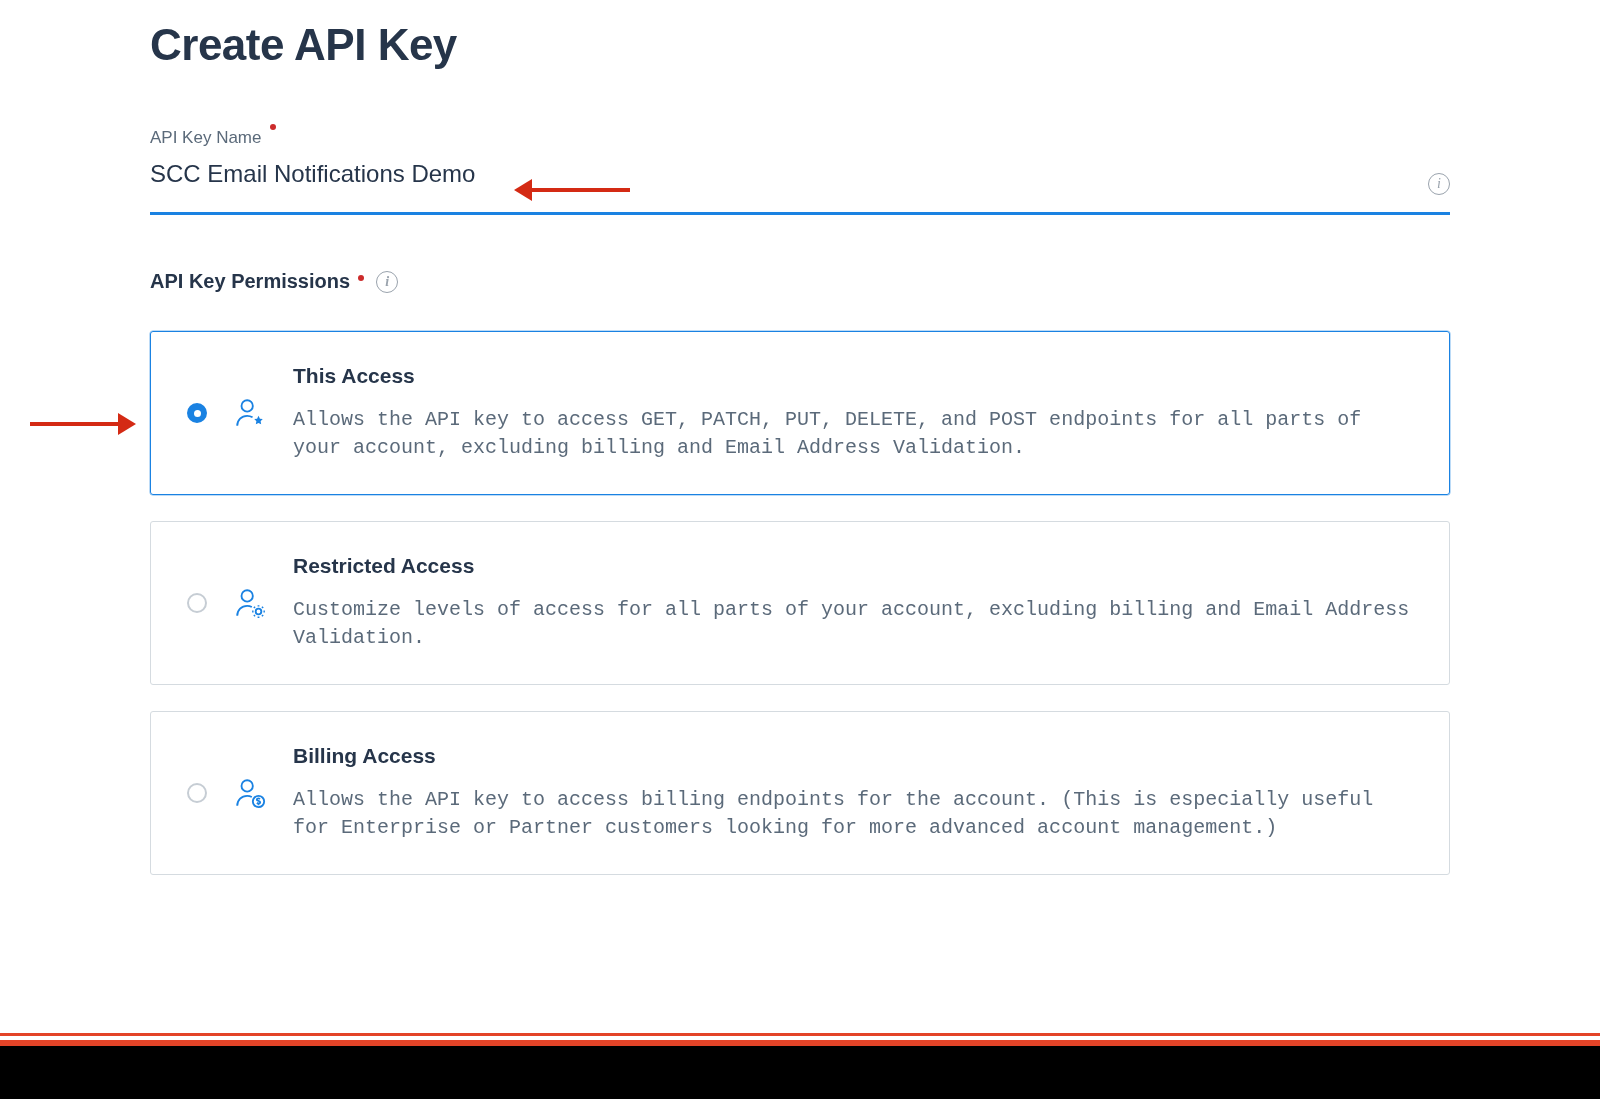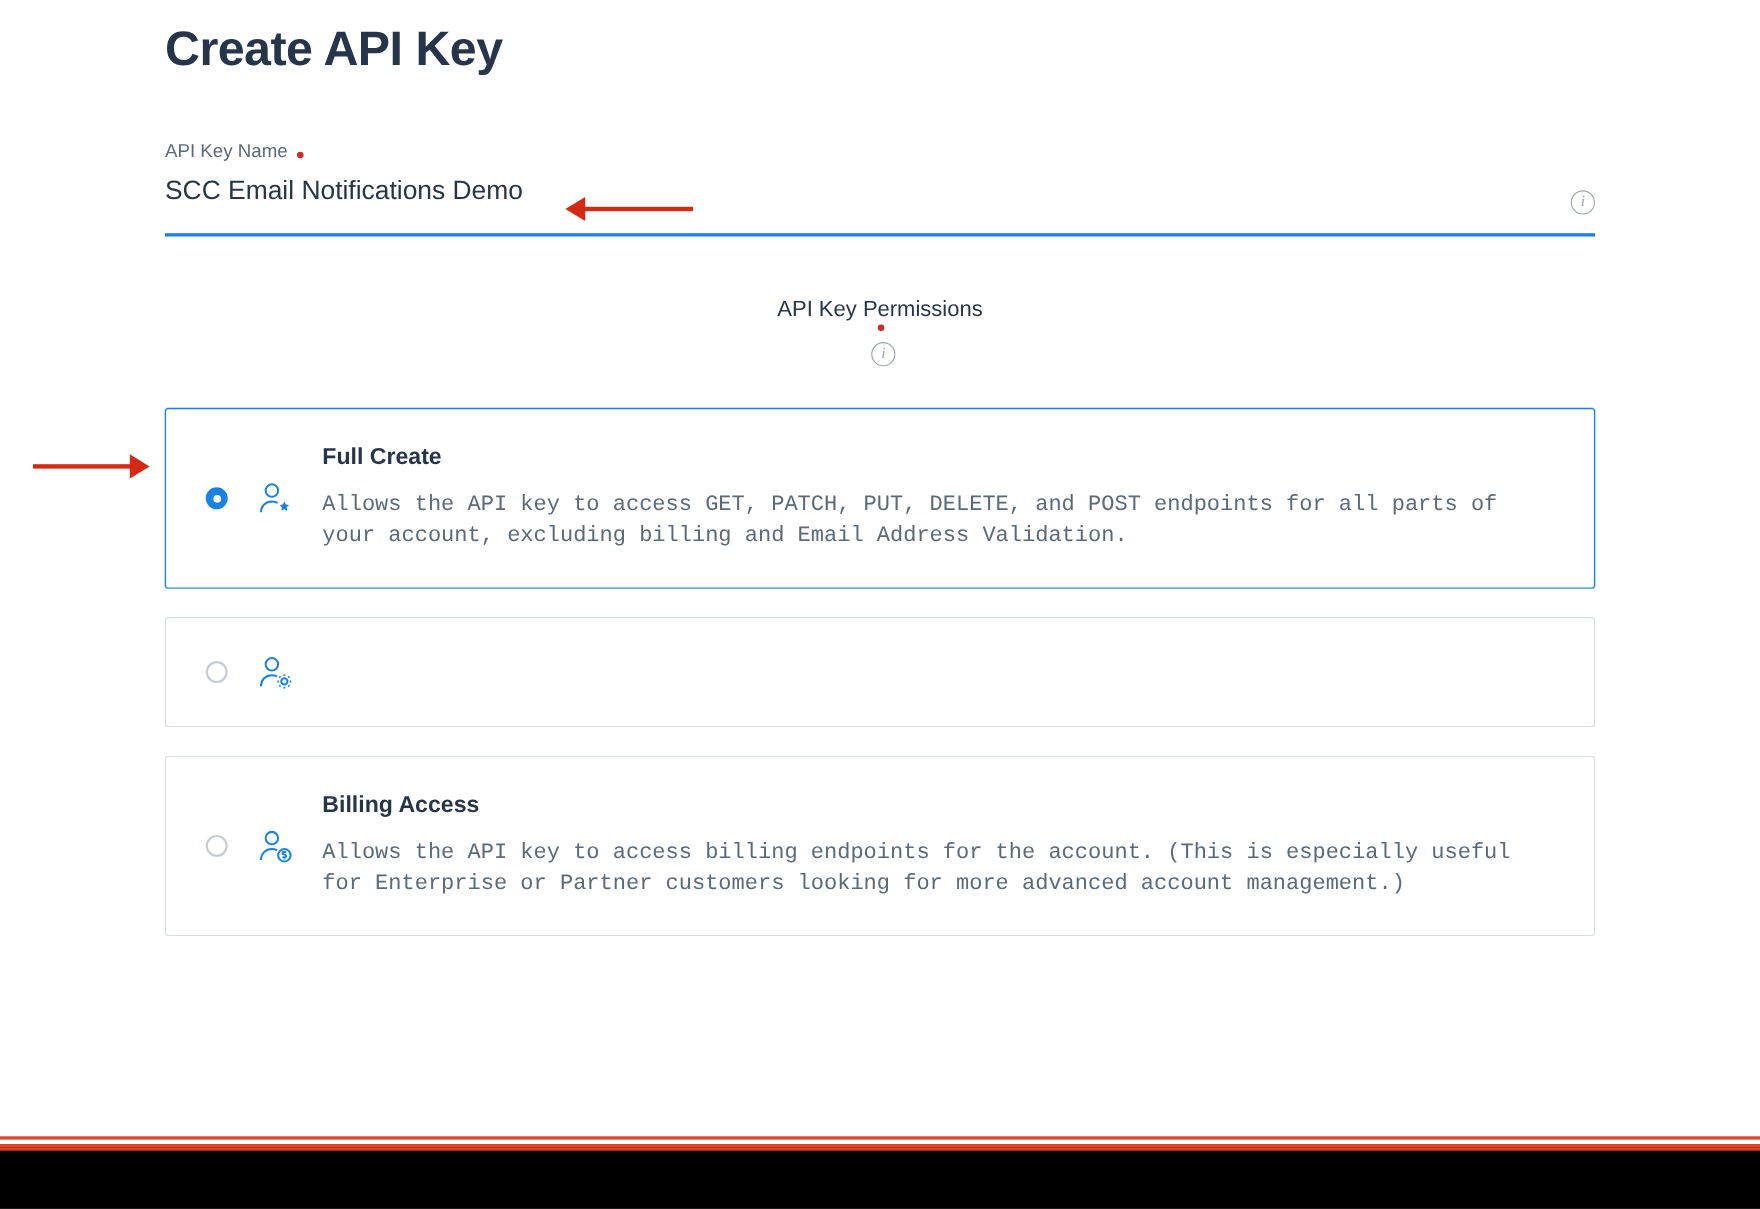--- a/index.html
+++ b/index.html
@@ -20,21 +20,21 @@
     color: #26354a;
     letter-spacing: -0.5px;
     margin-bottom: 58px;
   }
   .field-group { margin-bottom: 55px; position: relative; }
   .field-label {
     font-size: 17px;
     color: #5b6a7a;
     margin-bottom: 8px;
     display: flex;
-    align-items: flex-end;
+    align-items: flex-start;
     gap: 6px;
   }
   .req-dot {
     display: inline-block;
     width: 6px; height: 6px;
     border-radius: 50%;
     background: #cc2b2b;
     margin-left: 2px;
     position: relative;
     top: -4px;
@@ -69,27 +69,26 @@
     flex: 0 0 auto;
   }
   .info-icon.trailing {
     position: absolute;
     right: 0;
     top: 50%;
     transform: translateY(-50%);
   }
   .section-label {
     font-size: 20px;
-    font-weight: 400;
+    font-weight: 700;
     color: #26354a;
     display: flex;
     align-items: center;
     gap: 6px;
     margin-bottom: 38px;
-    flex-direction: column;
   }
   .options { display: flex; flex-direction: column; gap: 26px; }
   .option-card {
     border: 1px solid #d5dbe0;
     border-radius: 3px;
     padding: 32px 36px;
     display: flex;
     align-items: center;
     gap: 26px;
     cursor: pointer;
@@ -231,33 +230,37 @@
   <div class="options">
 
     <div class="option-card selected">
       <span class="radio"></span>
       <svg class="perm-icon" viewBox="0 0 24 24" fill="none" stroke="currentColor" stroke-width="1.3">
         <circle cx="10" cy="7" r="4"></circle>
         <path d="M3 21c0-4 3-7 7-7 1.4 0 2.7.4 3.8 1"></path>
         <path d="M18 14l1 2 2 .3-1.5 1.5.4 2.2L18 19l-1.9 1 .4-2.2-1.5-1.5 2-.3z" fill="currentColor" stroke="none"></path>
       </svg>
       <div class="option-text">
-        <div class="option-title">Full Create</div>
+        <div class="option-title">This Access</div>
         <div class="option-desc">Allows the API key to access GET, PATCH, PUT, DELETE, and POST endpoints for all parts of your account, excluding billing and Email Address Validation.</div>
       </div>
     </div>
 
     <div class="option-card">
       <span class="radio"></span>
       <svg class="perm-icon" viewBox="0 0 24 24" fill="none" stroke="currentColor" stroke-width="1.3">
         <circle cx="10" cy="7" r="4"></circle>
         <path d="M3 21c0-4 3-7 7-7 1.2 0 2.3.3 3.3.8"></path>
         <circle cx="18" cy="18" r="2"></circle>
         <path d="M18 14.5v-1M18 22.5v-1M21.5 18h1M13.5 18h1M20.5 15.5l.7-.7M14.8 21.2l.7-.7M20.5 20.5l.7.7M14.8 14.8l.7.7"></path>
       </svg>
+      <div class="option-text">
+        <div class="option-title">Restricted Access</div>
+        <div class="option-desc">Customize levels of access for all parts of your account, excluding billing and Email Address Validation.</div>
+      </div>
     </div>
 
     <div class="option-card">
       <span class="radio"></span>
       <svg class="perm-icon" viewBox="0 0 24 24" fill="none" stroke="currentColor" stroke-width="1.3">
         <circle cx="10" cy="7" r="4"></circle>
         <path d="M3 21c0-4 3-7 7-7 1.2 0 2.3.3 3.3.8"></path>
         <circle cx="18" cy="18" r="4"></circle>
         <path d="M19 16.3c-.3-.3-.7-.5-1-.5-.7 0-1.2.4-1.2.9s.5.7 1.2.9c.7.2 1.2.4 1.2.9s-.5.9-1.2.9c-.4 0-.8-.2-1.1-.5M18 15.3v.5M18 20.2v.5"></path>
       </svg>

